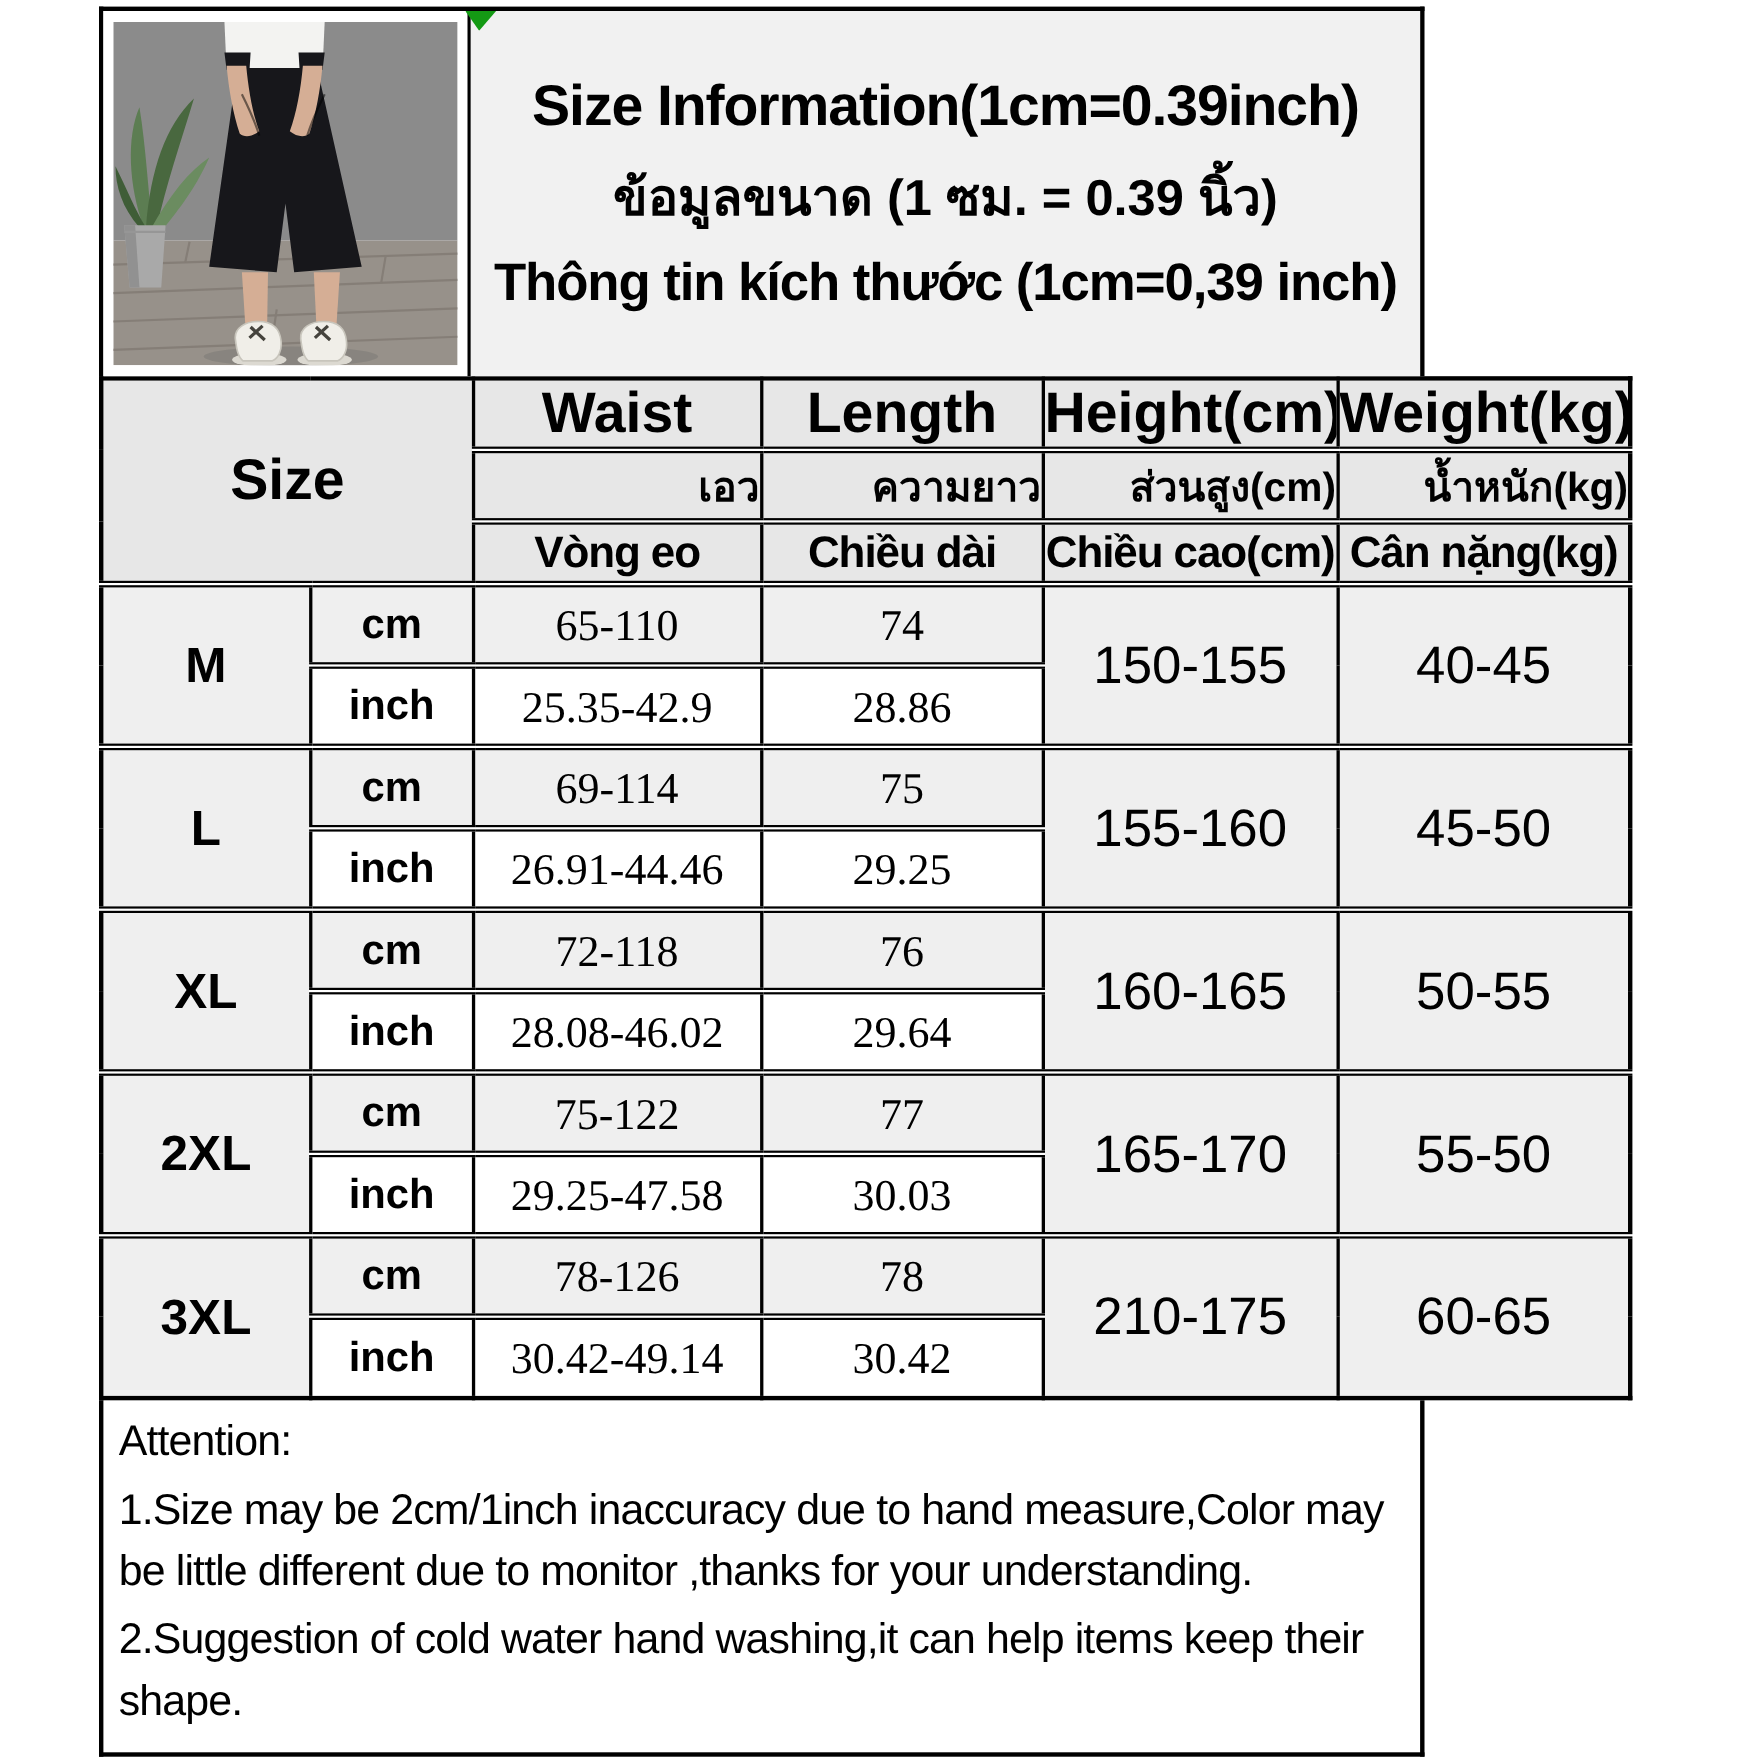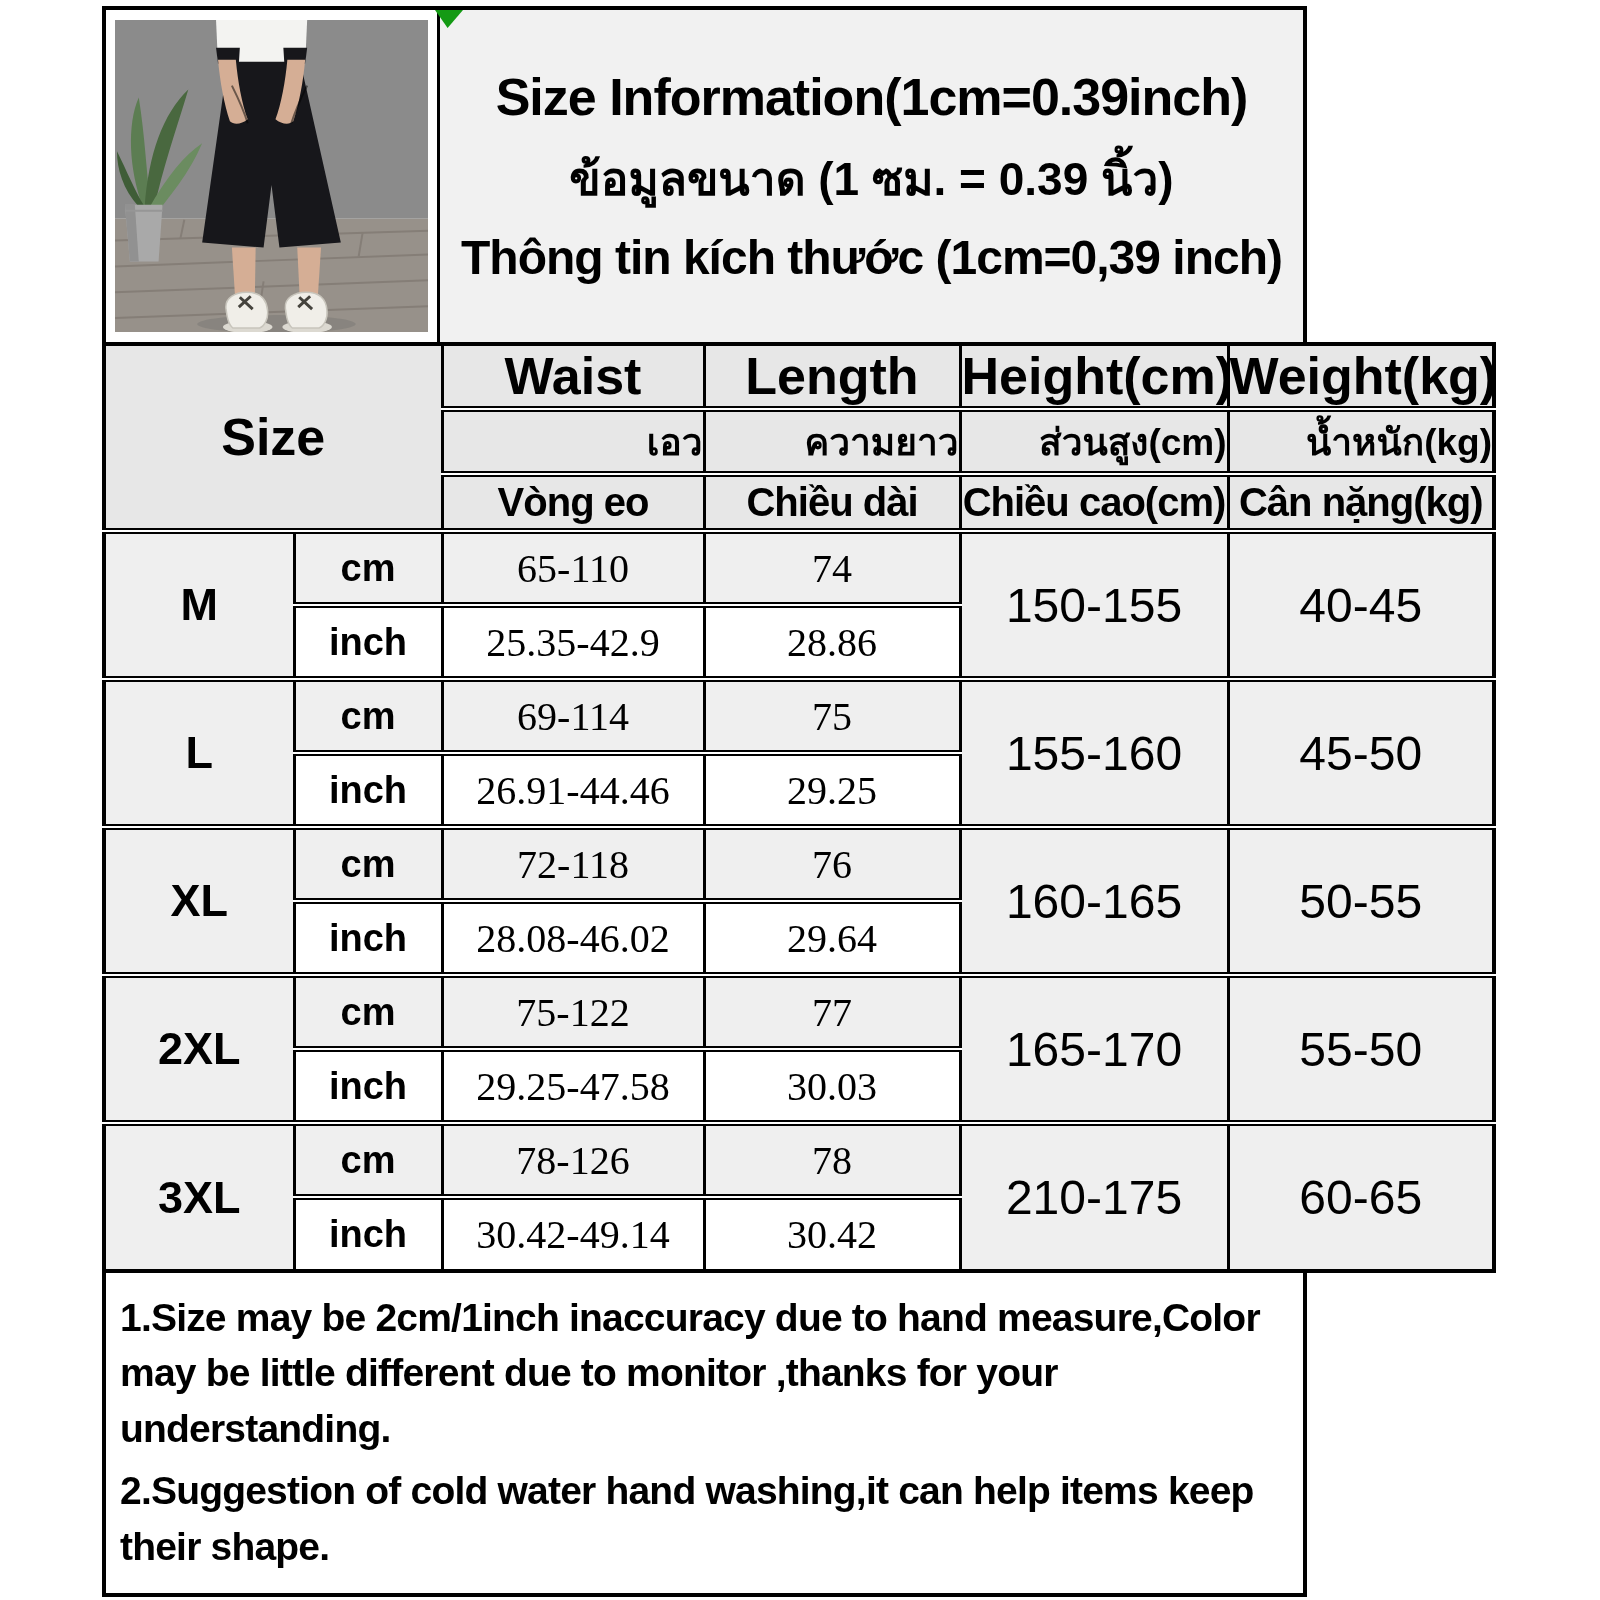--- a/index.html
+++ b/index.html
@@ -1,18 +1,18 @@
 <!DOCTYPE html>
 <html><head>
 <meta charset="utf-8">
 <style>
   html,body{margin:0;padding:0;background:#ffffff;}
   .page{position:relative;width:1600px;height:1600px;background:#ffffff;overflow:hidden;
         font-family:"Liberation Sans","DejaVu Sans",sans-serif;color:#000;}
-  .sheet{position:absolute;left:102px;top:6px;width:1205px;}
+  .sheet{position:absolute;left:90px;top:6px;width:1205px;}
 
   
   .top-row{display:flex;border:4px solid #000;border-bottom:none;height:336px;box-sizing:border-box;}
   .photo-cell{width:334px;min-width:334px;box-sizing:border-box;border-right:3px solid #000;
               background:#ffffff;padding:10px 9px;}
   .photo-cell svg{width:100%;height:100%;display:block;}
   .title-cell{flex:1;background:#f1f1f1;position:relative;display:flex;flex-direction:column;
               justify-content:center;align-items:center;gap:15px;}
   .corner-flag{position:absolute;top:0;left:-5px;width:28px;height:18px;
                clip-path:polygon(0 0,100% 0,45% 100%);}
@@ -34,21 +34,21 @@
   tr.inch-row td{background:#ffffff;border-top:6px double #000;}
   tr.group-start td{border-top:6px double #000;}
   td.size-name{background:#e0e0e0;font-size:45px;font-weight:bold;}
   td.unit{font-size:38px;font-weight:bold;}
   td.val{font-size:40px;font-family:Liberation Serif, serif;}
   td.merged{background:#efefef;font-size:48px;}
 
   
   .attention{border:4px solid #000;border-top:none;height:324px;box-sizing:border-box;
              padding:10px 14px 0 14px;font-size:39px;line-height:1.42;letter-spacing:-0.8px;}
-  .attention .para{margin-top:7px;font-weight:bold;}
+  .attention .para{margin-top:7px;}
 </style>
 </head>
 <body>
 
 <div class="page">
   <div class="sheet">
 
     <div class="top-row">
       <div class="photo-cell">
         <svg viewBox="0 0 316 314" preserveAspectRatio="none">
@@ -204,18 +204,19 @@
         </tr>
         <tr class="inch-row">
           <td class="unit">inch</td>
           <td class="val">30.42-49.14</td>
           <td class="val">30.42</td>
         </tr>
       </tbody>
     </table>
 
     <div class="attention">
+      <div>Attention:</div>
       <div class="para">1.Size may be 2cm/1inch inaccuracy due to hand measure,Color may be little different due to monitor ,thanks for your understanding.</div>
       <div class="para">2.Suggestion of cold water hand washing,it can help items keep their shape.</div>
     </div>
 
   </div>
 </div>
 
 </body></html>

